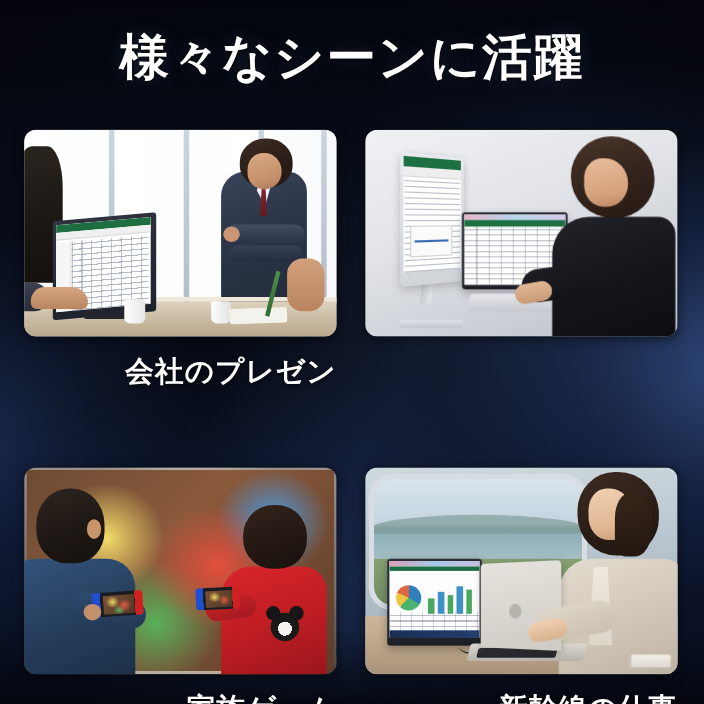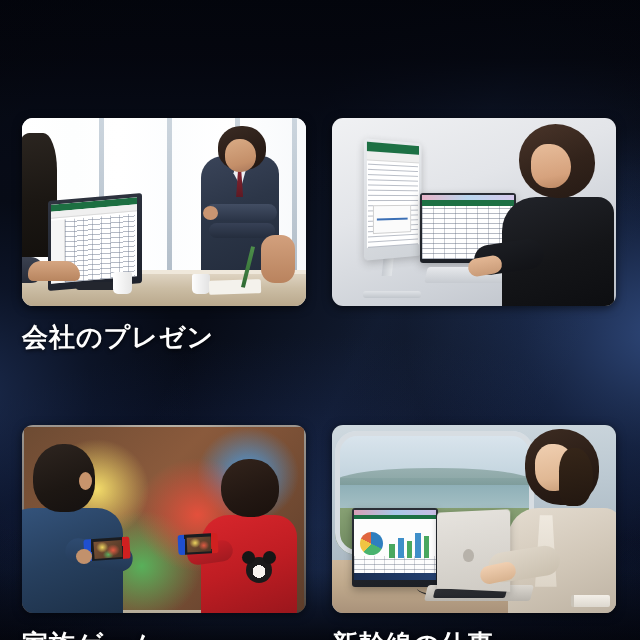--- a/index.html
+++ b/index.html
@@ -95,21 +95,21 @@
     width: 284px;
     height: 188px;
     border-radius: 11px;
     overflow: hidden;
     background: #101522;
     box-shadow: 0 2px 10px rgba(0,0,0,.55);
   }
   .card .scene { position: absolute; inset: 0; }
   .caption {
     margin-top: 14px;
-    text-align: left;
+    text-align: right;
     color: #ffffff;
     font-size: 26px;
     letter-spacing: 1px;
     font-weight: 700;
     text-shadow: 0 1px 4px rgba(0,0,0,.85);
     white-space: nowrap;
   }
 
   
   .s1-bg {
@@ -609,20 +609,21 @@
 <div id="page">
 
   <div class="bg-base"></div>
   <div class="bg-sheen-left"></div>
   <div class="bg-sheen-right"></div>
   <div class="bg-diag"></div>
   <div class="bg-top-dark"></div>
   <div class="bg-bottom-dark"></div>
   <div class="bg-vig"></div>
 
+  <div class="title">様々なシーンに活躍</div>
 
   <div class="grid">
 
     <div class="row">
 
       <div class="cell">
         <div class="card">
           <div class="scene">
             <div class="s1-bg"></div>
             <div class="s1-win"></div>

